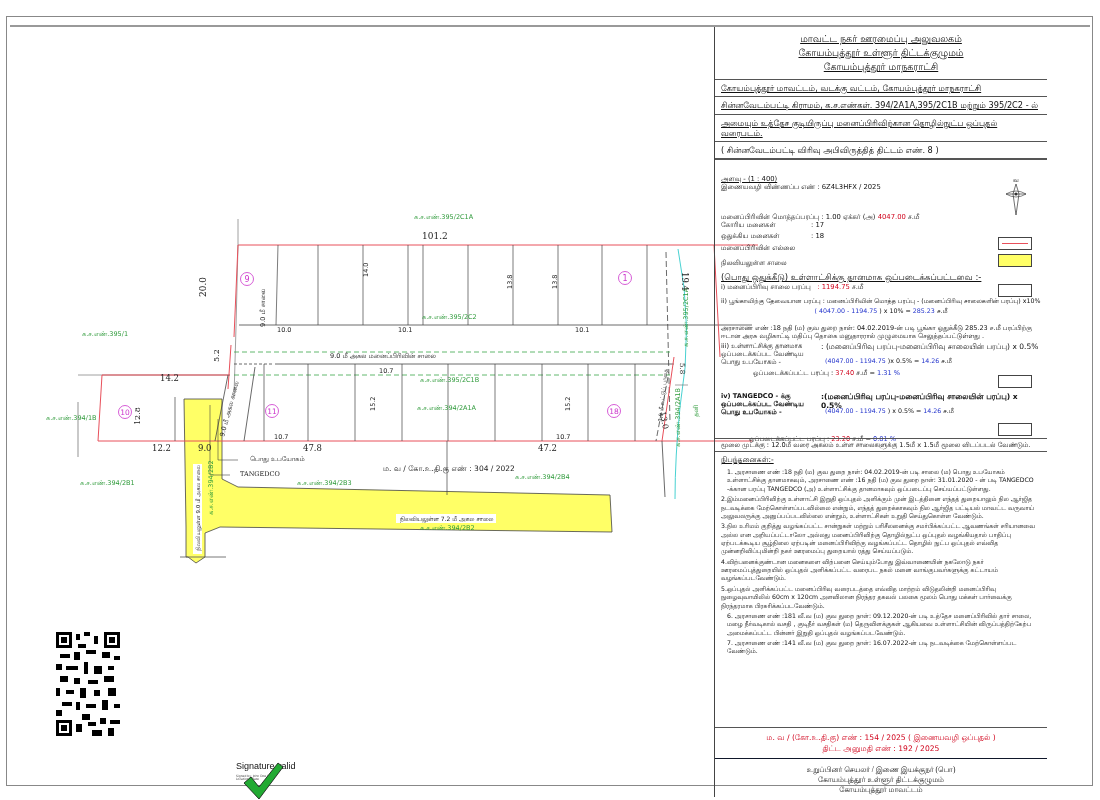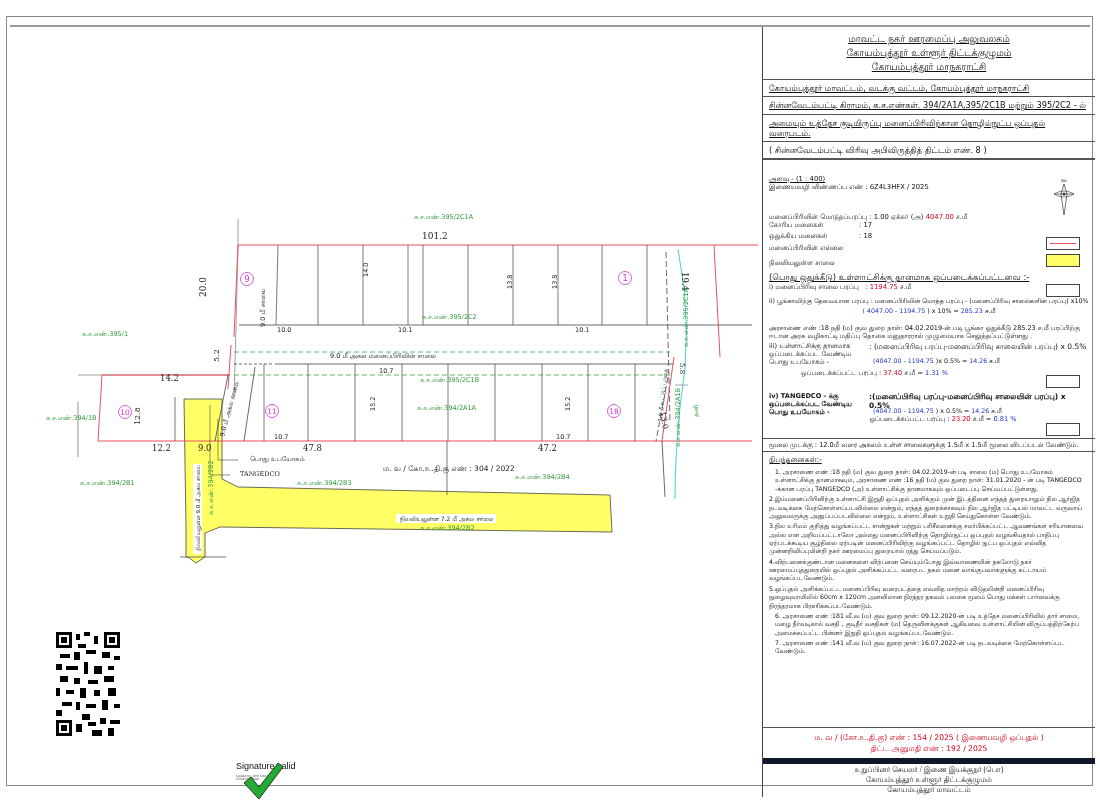--- a/index.html
+++ b/index.html
@@ -1,20 +1,20 @@
 <!DOCTYPE html>
 <html><head>
 <meta charset="utf-8">
 <style>
   html,body{margin:0;padding:0;background:#fff;}
   body{width:1100px;height:800px;position:relative;overflow:hidden;font-family:"DejaVu Sans",sans-serif;color:#111;}
   .frame{position:absolute;left:6px;top:16px;width:1087px;height:770px;border:1px solid #888;box-sizing:border-box;}
   .inner-rule{position:absolute;left:10px;top:25px;width:1080px;height:0;border-top:2px solid #999;}
   .drawing{position:absolute;left:10px;top:27px;width:748px;height:757px;}
-  .legend{position:absolute;left:762px;top:27px;width:332px;height:770px;border-left:1px solid #444;font-size:7px;line-height:1.25;}
+  .legend{position:absolute;left:714px;top:27px;width:332px;height:770px;border-left:1px solid #444;font-size:7px;line-height:1.25;}
   .hdr{text-align:center;font-size:9.5px;}
   .hdr .l{display:block;text-decoration:underline;margin:2px 0;}
   .row{padding:3px 6px;border-bottom:1px solid #555;font-size:8.5px;}
   .row.u span{text-decoration:underline;}
   .red{color:#d0021b;}
   .blue{color:#2233cc;}
   .small{font-size:6.3px;}
   .kv{display:flex;}
   .kv .k{width:90px;}
   .box{position:absolute;width:32px;height:11px;border:1px solid #444;background:#fff;}
@@ -289,38 +289,38 @@
     <div style="margin-left:32px;margin-top:4px;"><span>ஒப்படைக்கப்பட்ட  பரப்பு :</span> <span class="red">37.40</span> <span>ச.மீ</span> = <span class="blue">1.31 %</span></div>
   </div>
   <div class="box" style="left:283px;top:348px;"></div>
 
   <div class="sec" style="top:365px;padding:0 6px;box-sizing:border-box;font-size:6.6px;">
     <div style="display:flex;font-weight:bold;">
         <span style="width:100px;">iv) TANGEDCO - க்கு ஒப்படைக்கப்பட வேண்டிய பொது உபயோகம் -</span>
         <span style="font-size:7.5px;">:(மனைப்பிரிவு பரப்பு-மனைப்பிரிவு சாலையின் பரப்பு) x 0.5%</span>
       </div>
     <div style="margin-left:104px;margin-top:-10px;" class="small"><span class="blue">(4047.00 - 1194.75</span> <span>) x 0.5% =</span> <span class="blue">14.26</span> <span>ச.மீ</span></div>
-    <div style="margin-left:28px;margin-top:0;text-align:center;"><span>ஒப்படைக்கப்பட்ட  பரப்பு :</span> <span class="red">23.20</span> <span>ச.மீ</span> = <span class="blue">0.81 %</span></div>
+    <div style="margin-left:28px;margin-top:20px;"><span>ஒப்படைக்கப்பட்ட  பரப்பு :</span> <span class="red">23.20</span> <span>ச.மீ</span> = <span class="blue">0.81 %</span></div>
   </div>
   <div class="box" style="left:283px;top:396px;"></div>
 
   <div class="sec" style="top:411px;border-top:1px solid #555;border-bottom:1px solid #555;padding:2px 6px;box-sizing:border-box;font-size:6.6px;">மூலை முடக்கு : 12.0மீ வரை அகலம் உள்ள சாலைகளுக்கு 1.5மீ x 1.5மீ மூலை விடப்படல் வேண்டும்.</div>
 
   <div class="sec notes" style="top:428px;padding:0 6px;box-sizing:border-box;font-size:6.2px;line-height:1.35;">
     <div style="font-size:7.5px;text-decoration:underline;margin-bottom:3px;">நிபந்தனைகள்:-</div>
     <p style="padding-left:6px;">1. அரசாணை எண் :18 நதி (ம) குவ துறை நாள்: 04.02.2019-ன் படி  சாலை (ம) பொது உபயோகம் உள்ளாட்சிக்கு தானமாகவும், அரசாணை எண் :16 நதி (ம) குவ துறை நாள்: 31.01.2020 - ன் படி TANGEDCO -க்கான பரப்பு TANGEDCO (அ) உள்ளாட்சிக்கு தானமாகவும் ஒப்படைப்பு செய்யப்பட்டுள்ளது.</p>
     <p>2.இம்மனைப்பிரிவிற்கு உள்ளாட்சி இறுதி ஒப்புதல் அளிக்கும் முன் இடத்தினை எந்தத் துறையாலும் நில ஆர்ஜித நடவடிக்கை மேற்கொள்ளப்படவில்லை என்றும், எந்தத் துறைக்காகவும் நில ஆர்ஜித பட்டியல் மாவட்ட வருவாய் அலுவலருக்கு அனுப்பப்படவில்லை என்றும், உள்ளாட்சிகள் உறுதி செய்துகொள்ள வேண்டும்.</p>
     <p>3.நில உரிமம் குறித்து வழங்கப்பட்ட சான்றுகள் மற்றும் பரிசீலனைக்கு சமர்பிக்கப்பட்ட ஆவணங்கள் சரியானவை அல்ல என அறியப்பட்டாலோ அல்லது மனைப்பிரிவிற்கு தொழில்நுட்ப ஒப்புதல் வழங்கியதால் பாதிப்பு ஏற்படக்கூடிய சூழ்நிலை ஏற்படின் மனைப்பிரிவிற்கு வழங்கப்பட்ட தொழில் நுட்ப ஒப்புதல் எவ்வித முன்னறிவிப்புமின்றி நகர் ஊரமைப்பு துறையால் ரத்து செய்யப்படும்.</p>
     <p>4.விற்பனைக்குண்டான மனைகளை விற்பனை செய்யும்போது இவ்வாணையின் நகலோடு நகர் ஊரமைப்புத்துறையில் ஒப்புதல் அளிக்கப்பட்ட வரைபட நகல் மனை வாங்குபவர்களுக்கு கட்டாயம் வழங்கப்படவேண்டும்.</p>
     <p>5.ஒப்புதல் அளிக்கப்பட்ட மனைப்பிரிவு வரைபடத்தை எவ்வித மாற்றம் விடுதலின்றி மனைப்பிரிவு நுழைவுவாயிலில் 60cm x 120cm அளவிலான நிரந்தர தகவல் பலகை மூலம் பொது மக்கள் பார்வைக்கு நிரந்தரமாக பிரசுரிக்கப்படவேண்டும்.</p>
     <p style="padding-left:6px;">6. அரசாணை எண் :181 வீ.வ (ம) குவ துறை நாள்: 09.12.2020-ன் படி  உத்தேச மனைப்பிரிவில் தார் சாலை, மழை நீர்வடிகால் வசதி , குடிநீர் வசதிகள் (ம) தெருவிளக்குகள் ஆகியவை உள்ளாட்சியின் விருப்பத்திற்கேற்ப அமைக்கப்பட்ட பின்னர் இறுதி ஒப்புதல் வழங்கப்படவேண்டும்.</p>
     <p style="padding-left:6px;">7. அரசாணை எண் :141 வீ.வ (ம) குவ துறை நாள்: 16.07.2022-ன் படி நடவடிக்கை மேற்கொள்ளப்பட வேண்டும்.</p>
   </div>
 
-  <div class="sec" style="top:700px;border-top:1px solid #555;border-bottom:6px solid #0f172a;padding:4px 0;box-sizing:border-box;text-align:center;font-size:7.6px;color:#d0021b;line-height:1.45;">
+  <div class="sec" style="top:700px;border-top:1px solid #555;border-bottom:1px solid #0f172a;padding:4px 0;box-sizing:border-box;text-align:center;font-size:7.6px;color:#d0021b;line-height:1.45;">
     <div>ம. வ / (கோ.உ.தி.கு) எண் : 154  / 2025 ( இணையவழி ஒப்புதல் )</div>
     <div>திட்ட அனுமதி எண் : 192 / 2025</div>
   </div>
   <div class="sec" style="top:738px;text-align:center;font-size:7.3px;line-height:1.35;font-family:Liberation Serif, serif;">
     <div>உறுப்பினர் செயலர்  /  இணை இயக்குநர்  (பொ)</div>
     <div>கோயம்புத்தூர் உள்ளூர் திட்டக்குழுமம்</div>
     <div>கோயம்புத்தூர் மாவட்டம்</div>
   </div>
 </div>
 

